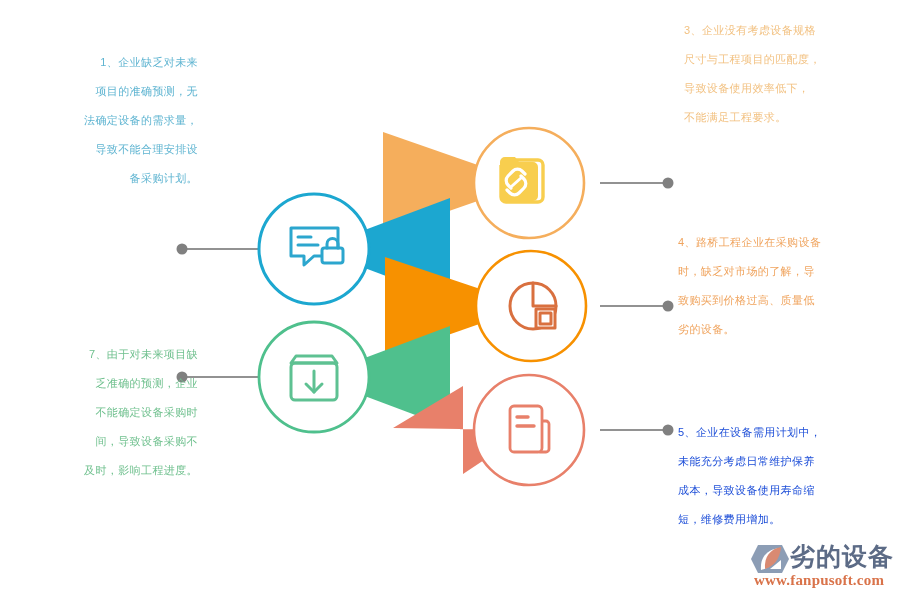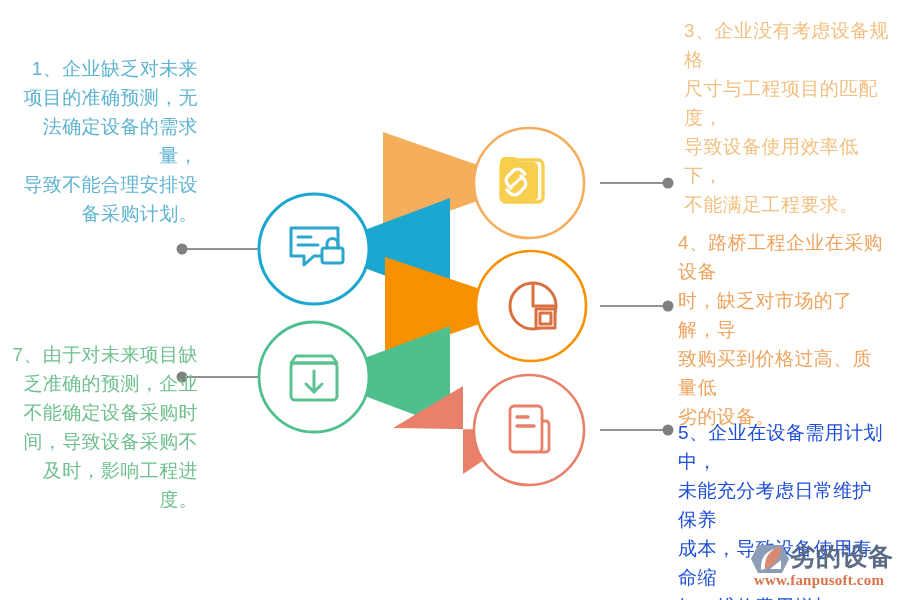--- a/index.html
+++ b/index.html
@@ -21,35 +21,35 @@
     height: 600px;
   }
   svg.art {
     position: absolute;
     left: 0; top: 0;
     width: 900px;
     height: 600px;
   }
   .txt {
     position: absolute;
-    font-size: 19px;
+    font-size: 11px;
     line-height: 29px;
     letter-spacing: 0.4px;
     white-space: pre-line;
     font-weight: 500;
   }
   .txt-left {
     text-align: right;
     width: 190px;
   }
   .txt-right {
     text-align: left;
     width: 205px;
   }
-  #t1 { left: 8px;  top: 48px;  color: #5EB4D1; margin-top: 6px; }
+  #t1 { left: 8px;  top: 48px;  color: #5EB4D1; }
   #t2 { left: 8px;  top: 340px; color: #6FC08E; }
   #t3 { left: 684px; top: 16px;  color: #F2C181; }
   #t4 { left: 678px; top: 228px; color: #F0A45E; }
   #t5 { left: 678px; top: 418px; color: #1d4ed8; }
 
   #logo {
     position: absolute;
     left: 748px;
     top: 541px;
     width: 146px;

